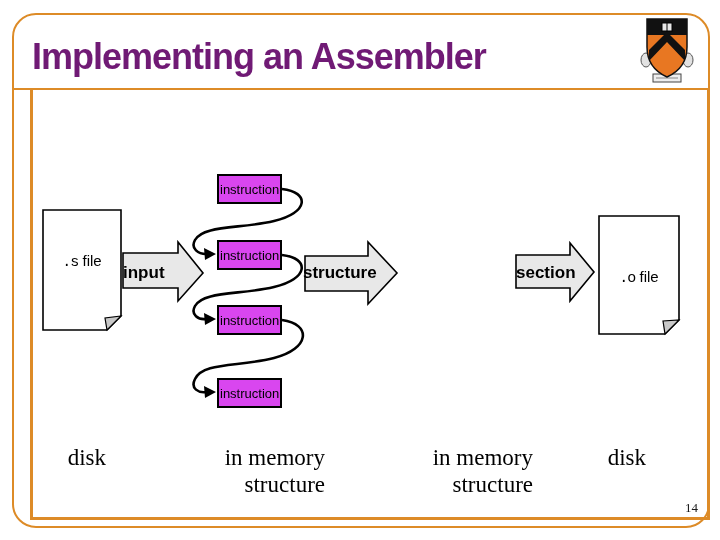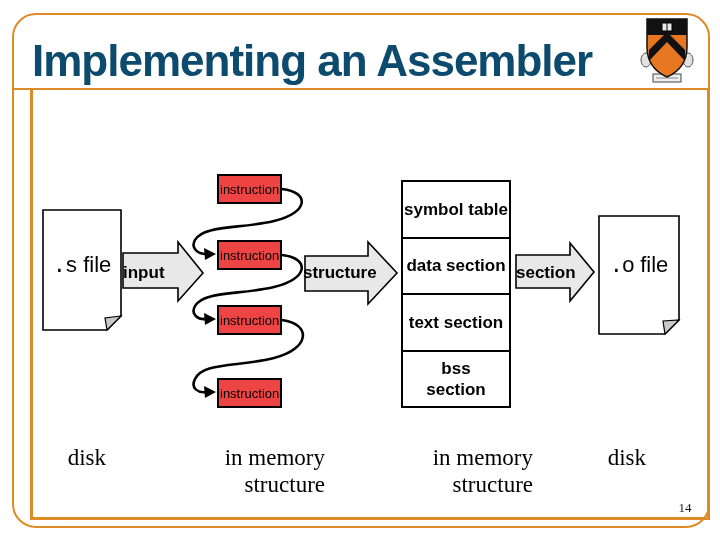--- a/index.html
+++ b/index.html
@@ -15,56 +15,56 @@
   .title-divider{
     position:absolute;left:13px;top:88px;width:695px;height:2px;background:#DD8B27;
   }
   .inner-frame{
     position:absolute;left:30px;top:90px;width:674px;height:427px;
     border:3px solid #DD8B27;border-top:none;box-sizing:content-box;
   }
   
   .page-title{
     position:absolute;left:32px;top:36px;
-    font-size:44px;font-weight:bold;color:#0c4a6e;letter-spacing:-1px;white-space:nowrap;
+    font-size:36px;font-weight:bold;color:#701a75;letter-spacing:-1px;white-space:nowrap;
   }
   .logo{position:absolute;left:640px;top:15px;width:54px;height:72px;}
   
   .diagram-svg{position:absolute;left:0;top:0;width:720px;height:540px;pointer-events:none;}
   .instr-box{
-    position:absolute;width:65px;height:30px;border:2px solid #000;background:#ef4444;
+    position:absolute;width:65px;height:30px;border:2px solid #000;background:#d946ef;
     box-sizing:border-box;display:flex;align-items:center;
     font-size:13px;color:#000;padding-left:1px;white-space:nowrap;overflow:visible;
   }
   .memory-table{
     position:absolute;left:401px;top:180px;width:110px;height:228px;
     border:2px solid #000;background:#fff;box-sizing:border-box;
     display:flex;flex-direction:column;
   }
   .memory-cell{
     flex:1;display:flex;align-items:center;justify-content:center;text-align:center;
     font-size:17px;font-weight:bold;color:#000;border-top:2px solid #000;line-height:21px;
   }
   .memory-cell:first-child{border-top:none;}
   .memory-cell .cell-text{display:inline-block;}
   .memory-cell.wrap .cell-text{max-width:70px;}
   .arrow-label{
     position:absolute;font-size:17px;font-weight:bold;color:#000;
     text-align:left;line-height:18px;
   }
   .file-label{
-    position:absolute;font-size:22px;color:#000;text-align:center;white-space:nowrap;
+    position:absolute;font-size:15px;color:#000;text-align:center;white-space:nowrap;
   }
   .file-label .ext{font-family:"Liberation Mono","DejaVu Sans Mono",monospace;letter-spacing:-1px;}
   .caption{
     position:absolute;font-family:"Liberation Serif",serif;font-size:23px;color:#000;
     text-align:right;line-height:27px;top:444px;
   }
   .page-number{
-    position:absolute;left:672px;top:500px;width:26px;text-align:center;
+    position:absolute;left:672px;top:500px;width:26px;text-align:right;
     font-family:"Liberation Serif",serif;font-size:13px;color:#1a1a1a;
   }
 </style>
 </head>
 <body>
 
 <div id="slide">
 
   <div class="outer-frame"></div>
   <div class="title-divider"></div>
@@ -112,39 +112,25 @@
   <div class="instr-box" style="left:217px;top:240px;">
     <span>instruction</span>
   </div>
   <div class="instr-box" style="left:217px;top:305px;">
     <span>instruction</span>
   </div>
   <div class="instr-box" style="left:217px;top:378px;">
     <span>instruction</span>
   </div>
 
-  <div class="memory-table">
-    <div class="memory-cell">
-      <span class="cell-text">symbol table</span>
-    </div>
-    <div class="memory-cell">
-      <span class="cell-text">data section</span>
-    </div>
-    <div class="memory-cell">
-      <span class="cell-text">text section</span>
-    </div>
-    <div class="memory-cell wrap">
-      <span class="cell-text">bss section</span>
-    </div>
-  </div>
 
   <div class="file-label" style="left:43px;top:252px;width:78px;">
     <span class="ext">.s</span><span> file</span>
   </div>
-  <div class="file-label" style="left:599px;top:252px;width:80px;">
+  <div class="file-label" style="left:599px;top:268px;width:80px;">
     <span class="ext">.o</span><span> file</span>
   </div>
 
   <div class="arrow-label" style="left:123px;top:264px;width:78px;">input</div>
   <div class="arrow-label" style="left:303px;top:264px;width:92px;">structure</div>
   <div class="arrow-label" style="left:516px;top:264px;width:60px;">section</div>
 
   <div class="caption" style="left:50px;width:56px;">disk</div>
   <div class="caption" style="left:175px;width:150px;">in memory structure</div>
   <div class="caption" style="left:383px;width:150px;">in memory structure</div>

